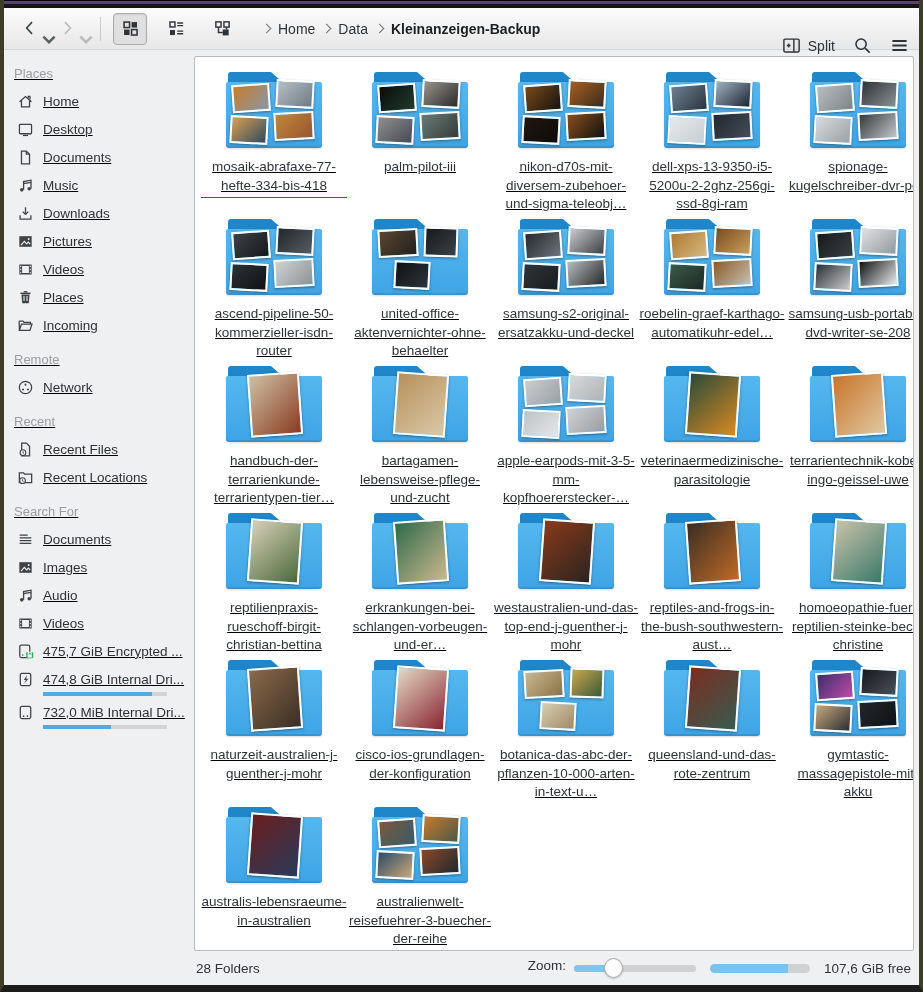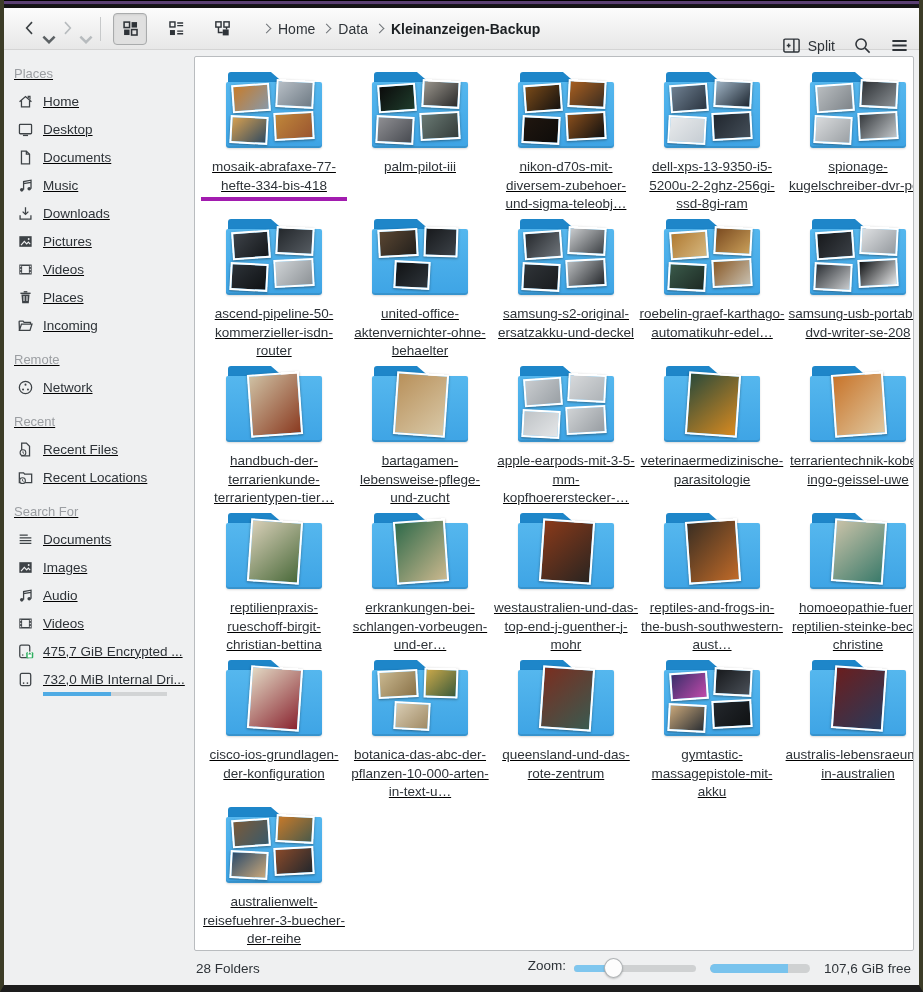--- a/index.html
+++ b/index.html
@@ -53,21 +53,21 @@
   .iconzone { height:86px; display:flex; align-items:center; justify-content:center; flex:0 0 auto; }
   .folder { position:relative; width:96px; height:76px; }
   .ftab { position:absolute; left:2px; top:0; width:58px; height:13px; background:#1e86c9;
     border-radius:3px 2px 0 0; clip-path:polygon(0 0,74% 0,100% 100%,0 100%); }
   .fbody { position:absolute; left:0; top:10px; right:0; bottom:0;
     background:linear-gradient(180deg,#55b7ee,#3ea4e5); border-radius:2px 2px 3px 3px;
     box-shadow:inset 0 -2px 0 rgba(0,0,0,.10), 0 1px 2px rgba(0,0,0,.15); }
   .thumb { position:absolute; border:2.5px solid #fff; box-shadow:0 1px 2.5px rgba(0,0,0,.4); }
   .fname { margin-top:5px; width:146px; font-size:13.5px; line-height:18.5px; color:#2e3338;
     text-align:center; overflow-wrap:break-word; }
-  .cell.selected .fname { border-bottom:4px solid #a21caf; padding-bottom:2px; }
+  .cell.selected .fname { border-bottom:1px solid #a21caf; padding-bottom:2px; }
 
   
   .statusbar { height:34px; flex:0 0 auto; display:flex; align-items:center;
     padding-left:192px; padding-right:8px; color:#2e3338; font-size:13.5px; }
   .status-right { margin-left:auto; display:flex; align-items:center; gap:14px; }
   .zoomwrap { display:flex; align-items:flex-start; gap:8px; }
   .slider { position:relative; width:122px; height:20px; cursor:pointer; }
   .slider .track { position:absolute; top:7px; left:0; right:0; height:7px; border-radius:4px; background:#cfd1d2; }
   .slider .fill { position:absolute; top:7px; left:0; height:7px; border-radius:4px 0 0 4px; background:#7fc6ee; }
   .slider .handle { position:absolute; top:0; width:19px; height:20px; border-radius:50%;
@@ -339,20 +339,32 @@
                 <path d="M10.5 10.8V9.9a1.5 1.5 0 0 1 3 0v.9" stroke="#fff" stroke-width="1" fill="none"></path>
                 <rect x="10.1" y="10.8" width="3.8" height="2.8" fill="#fff"></rect>
               </svg></span>
             <span>475,7 GiB Encrypted ...</span>
           </div>
         </div>
         <div class="dev-wrap">
           <div class="sitem">
             <span class="sicon"><svg viewBox="0 0 16 16">
                 <rect x="3.1" y="2.3" width="9.8" height="11.4" rx="1.4" stroke="currentColor" fill="none" stroke-width="1.2"></rect>
+                <path d="M9.4 4 6.4 8.4h1.9L6.8 12l3.9-4.8H8.6z" fill="currentColor"></path>
+              </svg></span>
+            <span>474,8 GiB Internal Dri...</span>
+          </div>
+          <div class="usage">
+            <i style="width: 88%;"></i>
+          </div>
+        </div>
+        <div class="dev-wrap">
+          <div class="sitem">
+            <span class="sicon"><svg viewBox="0 0 16 16">
+                <rect x="3.1" y="2.3" width="9.8" height="11.4" rx="1.4" stroke="currentColor" fill="none" stroke-width="1.2"></rect>
                 <circle cx="6.2" cy="11.4" r=".8" fill="currentColor"></circle>
                 <circle cx="9.8" cy="11.4" r=".8" fill="currentColor"></circle>
               </svg></span>
             <span>732,0 MiB Internal Dri...</span>
           </div>
           <div class="usage">
             <i style="width: 55%;"></i>
           </div>
         </div>
       </div>
@@ -583,20 +595,30 @@
             </div>
             <div class="cell">
               <div class="iconzone">
                 <div class="folder">
                   <div class="ftab" style="background: rgb(30, 134, 201);"></div>
                   <div class="fbody"></div>
                   <div class="thumb" style="left: 23px; top: 7px; width: 52px; height: 63px; transform: rotate(4deg); background: linear-gradient(135deg, rgb(201, 194, 168), rgb(58, 122, 106));"></div>
                 </div>
               </div>
               <div class="fname">homoeopathie-fuer-reptilien-steinke-beck-christine</div>
+            </div>
+            <div class="cell">
+              <div class="iconzone">
+                <div class="folder">
+                  <div class="ftab" style="background: rgb(30, 134, 201);"></div>
+                  <div class="fbody"></div>
+                  <div class="thumb" style="left: 23px; top: 7px; width: 52px; height: 63px; transform: rotate(-4deg); background: linear-gradient(135deg, rgb(138, 106, 74), rgb(58, 46, 36));"></div>
+                </div>
+              </div>
+              <div class="fname">naturzeit-australien-j-guenther-j-mohr</div>
             </div>
             <div class="cell">
               <div class="iconzone">
                 <div class="folder">
                   <div class="ftab" style="background: rgb(30, 134, 201);"></div>
                   <div class="fbody"></div>
                   <div class="thumb" style="left: 23px; top: 7px; width: 52px; height: 63px; transform: rotate(4deg); background: linear-gradient(135deg, rgb(226, 217, 196), rgb(138, 36, 48));"></div>
                 </div>
               </div>
               <div class="fname">cisco-ios-grundlagen-der-konfiguration</div>

